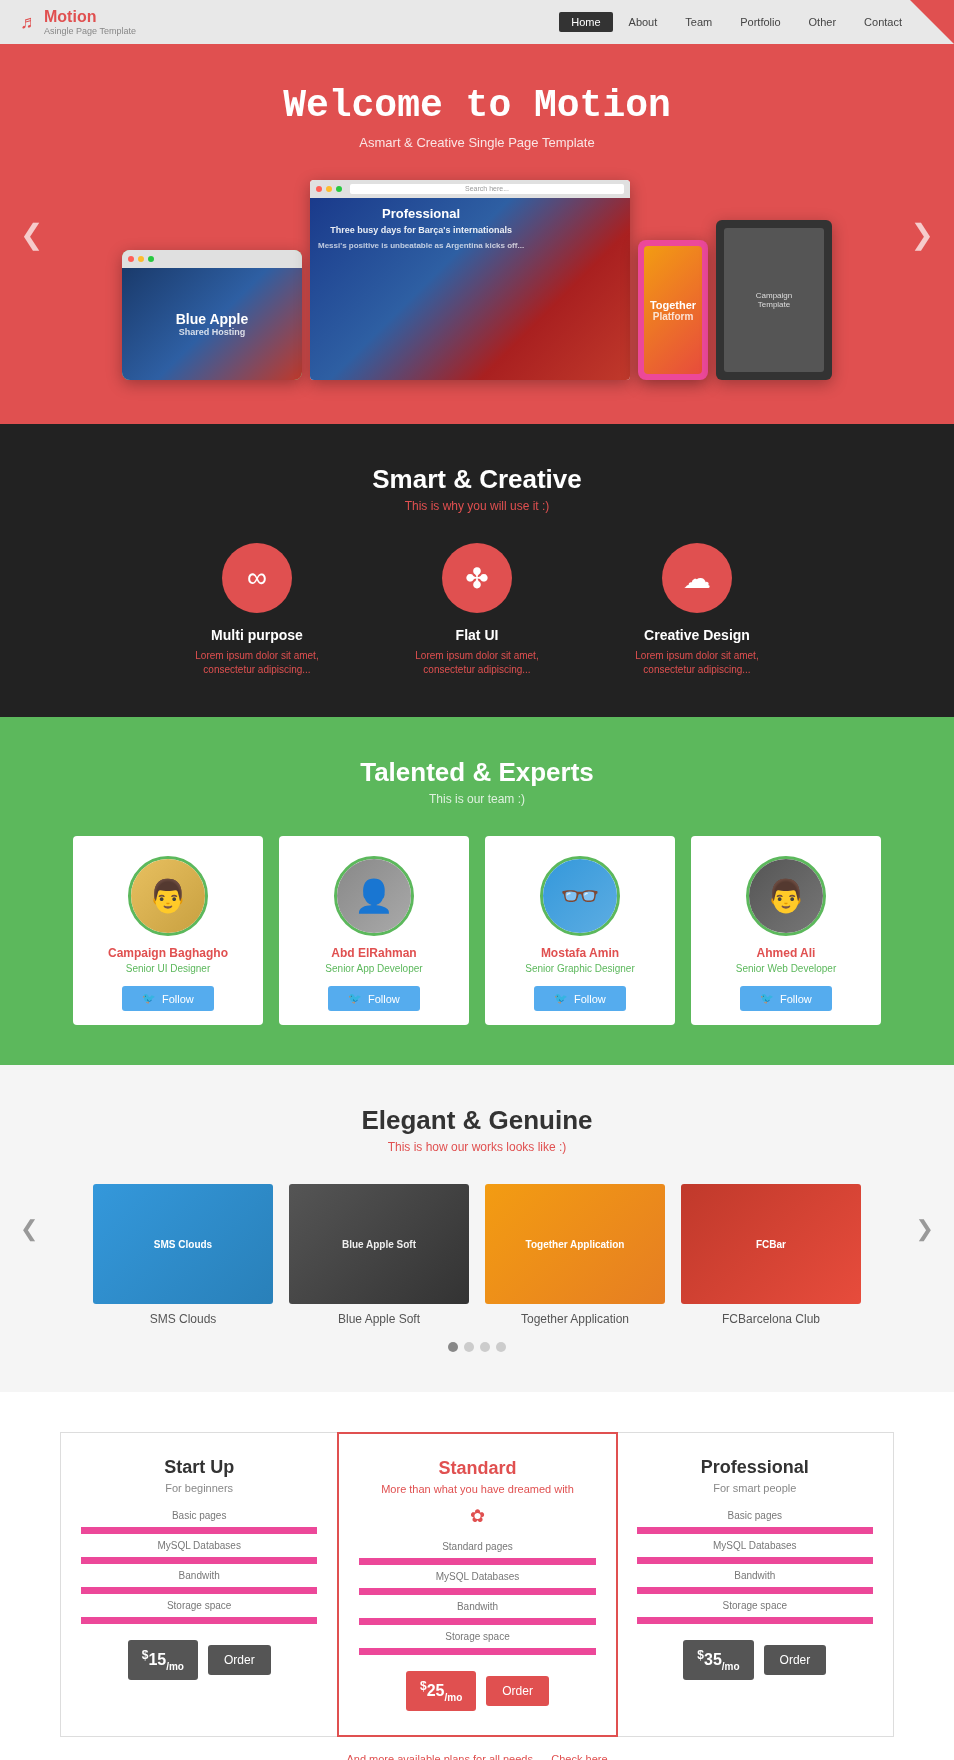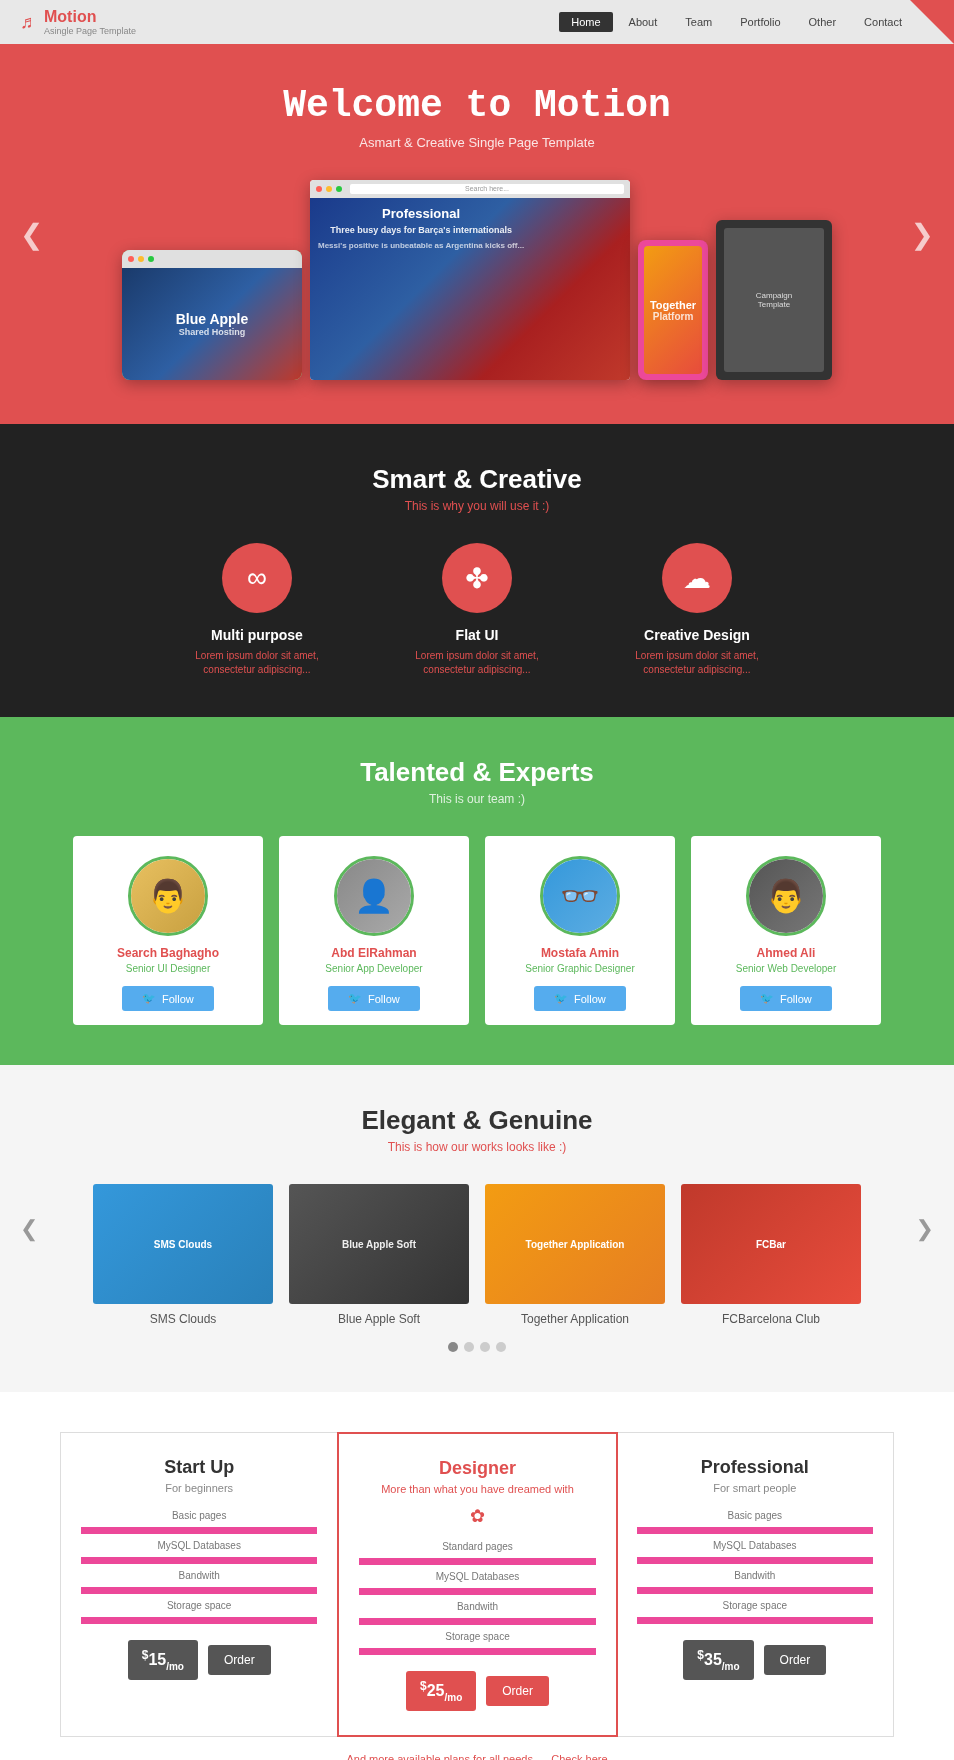--- a/index.html
+++ b/index.html
@@ -538,21 +538,21 @@
 </section>
 
 <section class="team-section">
   <h2 class="section-title">Talented &amp; Experts</h2>
   <p class="section-subtitle" style="color:rgba(255,255,255,0.8);">This is our team :)</p>
   <div class="team-grid">
     <div class="team-card">
       <div class="team-avatar">
         <div class="avatar-placeholder" style="background:linear-gradient(135deg,#e8c060,#c8a040);font-size:32px;">👨</div>
       </div>
-      <div class="team-name">Search Baghagho</div>
+      <div class="team-name">Campaign Baghagho</div>
       <div class="team-role">Senior UI Designer</div>
       <button class="follow-btn">
         <span>🐦</span> Follow
       </button>
     </div>
     <div class="team-card">
       <div class="team-avatar">
         <div class="avatar-placeholder gray" style="font-size:32px;">👤</div>
       </div>
       <div class="team-name">Abd ElRahman</div>
@@ -633,21 +633,21 @@
       <div class="pricing-feature">MySQL Databases</div>
       <div class="pricing-feature">Bandwith</div>
       <div class="pricing-feature">Storage space</div>
       <div class="pricing-price-row">
         <div class="pricing-price"><sup>$</sup>15<sub>/mo</sub></div>
         <button class="order-btn">Order</button>
       </div>
     </div>
 
     <div class="pricing-col featured">
-      <div class="pricing-plan featured-plan">Designer</div>
+      <div class="pricing-plan featured-plan">Standard</div>
       <div class="pricing-tagline">More than what you have dreamed with</div>
       <div class="pricing-featured-icon">✿</div>
       <div class="pricing-feature">Standard pages</div>
       <div class="pricing-feature">MySQL Databases</div>
       <div class="pricing-feature">Bandwith</div>
       <div class="pricing-feature">Storage space</div>
       <div class="pricing-price-row">
         <div class="pricing-price featured-price"><sup>$</sup>25<sub>/mo</sub></div>
         <button class="order-btn featured-btn">Order</button>
       </div>

